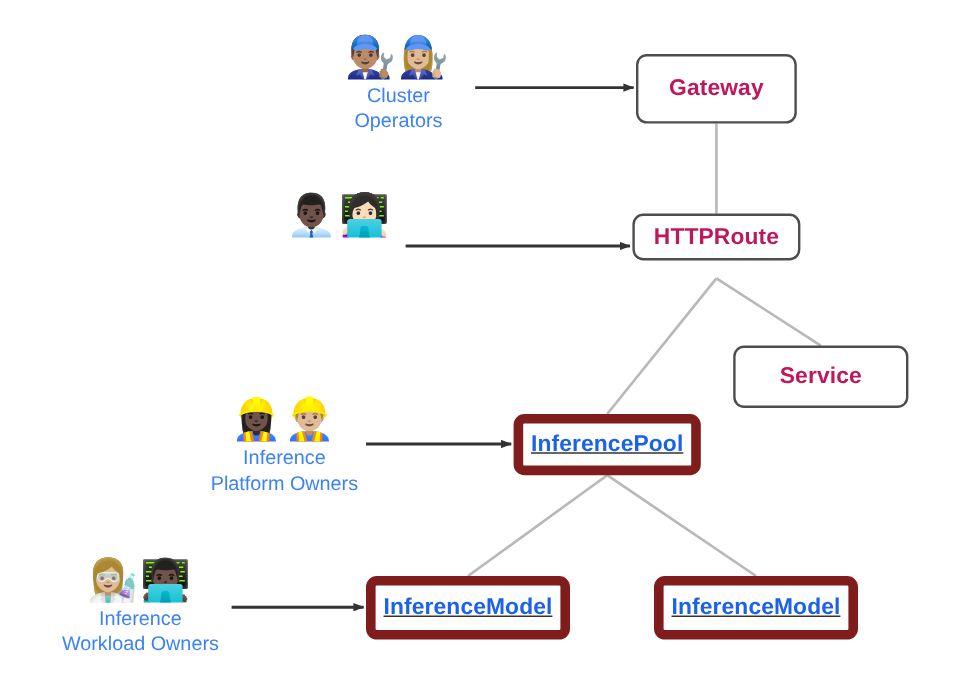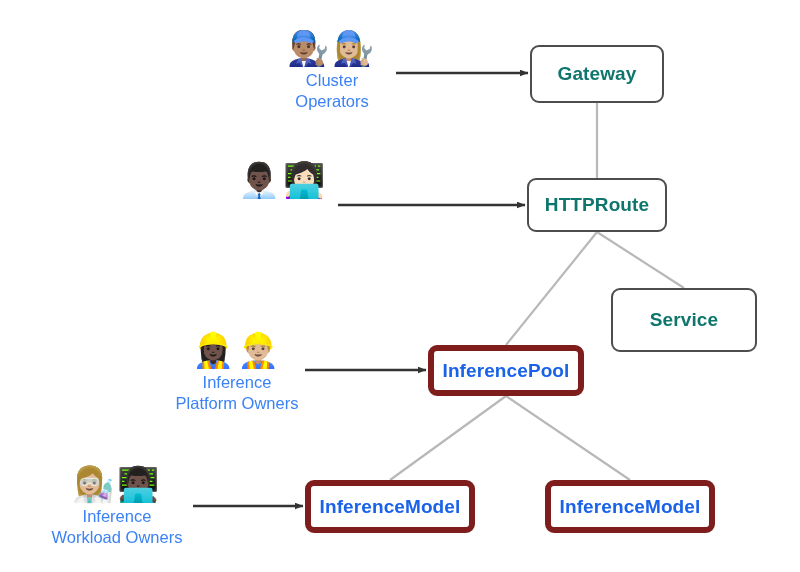--- a/index.html
+++ b/index.html
@@ -34,29 +34,30 @@
     align-items: center;
     justify-content: center;
     background: #ffffff;
     border-radius: 9px;
     z-index: 3;
   }
   .node-dark {
     border: 2px solid #4d4d4d;
   }
   .node-blue {
-    border: 6px solid #7f1d1d;
+    border: 8px solid #7f1d1d;
+    text-decoration: underline;
   }
   .node-label {
     font-weight: bold;
     letter-spacing: 0.1px;
     white-space: nowrap;
   }
   .node-dark .node-label {
-    color: #0f766e;
+    color: #be185d;
     font-size: 19px;
   }
   .node-blue .node-label {
     color: #1a62e8;
     font-size: 19px;
   }
   .persona {
     position: absolute;
     display: flex;
     flex-direction: column;
@@ -122,25 +123,25 @@
   <div class="persona" style="left:33px; top:464px; width:168px;">
     <div class="persona-emojis">👩🏼‍🔬👨🏿‍💻</div>
     <div class="persona-label">Inference
 Workload Owners</div>
   </div>
 
   <div class="node node-dark" style="left:530px; top:45px; width:134px; height:58px;">
     <span class="node-label">Gateway</span>
   </div>
 
-  <div class="node node-dark" style="left:527px; top:178px; width:140px; height:54px;">
+  <div class="node node-dark" style="left:527px; top:178px; width:140px; height:39px;">
     <span class="node-label">HTTPRoute</span>
   </div>
 
-  <div class="node node-dark" style="left:611px; top:288px; width:146px; height:64px;">
+  <div class="node node-dark" style="left:611px; top:288px; width:146px; height:52px;">
     <span class="node-label">Service</span>
   </div>
 
   <div class="node node-blue" style="left:428px; top:345px; width:156px; height:51px;">
     <span class="node-label">InferencePool</span>
   </div>
 
   <div class="node node-blue" style="left:305px; top:480px; width:170px; height:53px;">
     <span class="node-label">InferenceModel</span>
   </div>

